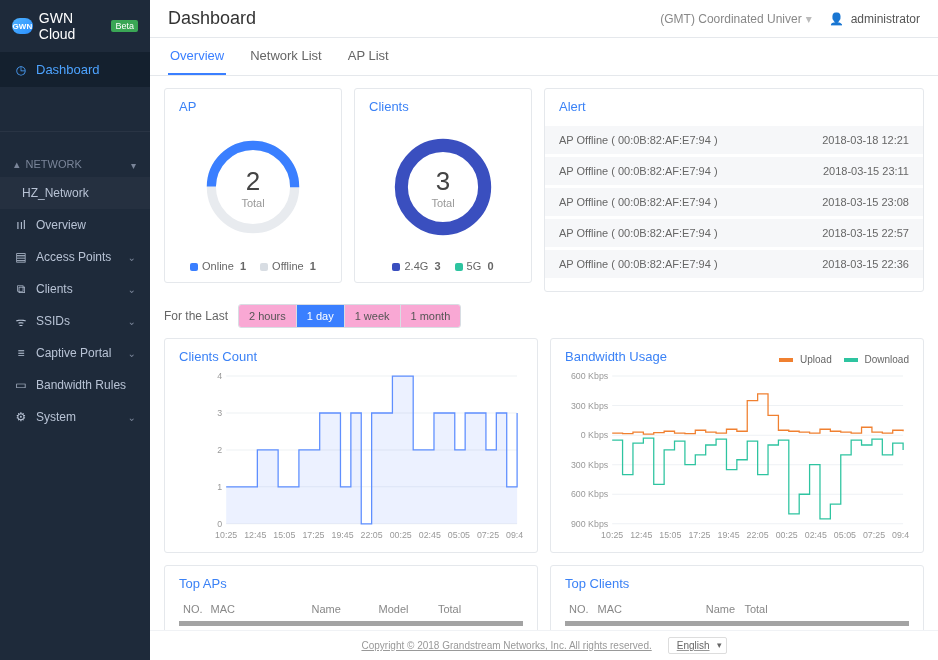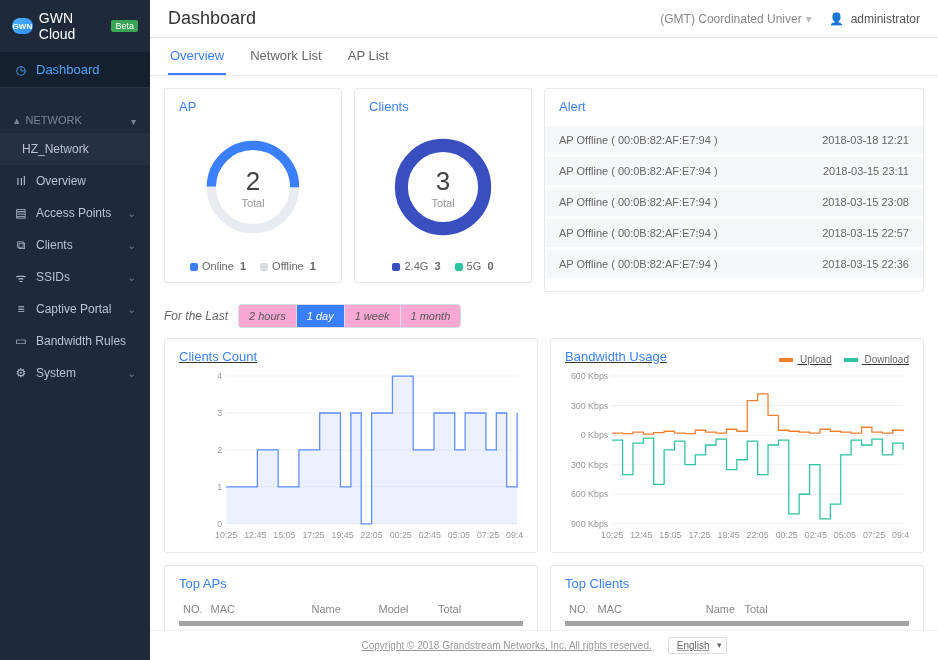--- a/index.html
+++ b/index.html
@@ -3,21 +3,21 @@
 <meta charset="utf-8">
 <style>
 * { box-sizing: border-box; margin: 0; padding: 0; }
 body { font-family: -apple-system, BlinkMacSystemFont, "Segoe UI", Arial, sans-serif; font-size: 12px; color: #333; background: #fff; width: 938px; height: 660px; overflow: hidden; position: relative; }
 .app { display: flex; height: 100%; }
 .sidebar { width: 150px; background: #1e2a3a; color: #a8b3c5; display: flex; flex-direction: column; flex-shrink: 0; }
 .brand { display: flex; align-items: center; gap: 6px; padding: 10px 12px; color: #fff; font-size: 14px; font-weight: 500; }
 .brand-logo { width: 24px; height: 16px; background: linear-gradient(135deg,#4fb3ff,#2a8fff); border-radius: 8px; display:flex; align-items:center; justify-content:center; font-size:8px; color:#fff; font-weight:bold; }
 .brand .beta { background: #3aa655; color:#fff; font-size:9px; padding:1px 4px; border-radius:2px; margin-left:2px; }
 .side-dash { background: #14202e; padding: 10px 14px; color: #4da3ff; font-size: 13px; display:flex; align-items:center; gap:8px; cursor:pointer; }
-.side-section-hd { padding: 26px 14px 6px; font-size: 11px; color: #7a8599; display:flex; justify-content:space-between; align-items:flex-end; border-top:1px solid rgba(255,255,255,0.05); }
+.side-section-hd { padding: 26px 14px 6px; font-size: 11px; color: #7a8599; display:flex; justify-content:space-between; align-items:flex-end; border-top:1px solid rgba(255,255,255,0.05);margin-top:44px; }
 .side-item { padding: 9px 14px; font-size: 12px; color: #b8c3d5; display:flex; align-items:center; gap:8px; cursor:pointer; }
 .side-item.sub { padding-left: 22px; background: rgba(255,255,255,0.03); }
 .side-item .chev { margin-left:auto; font-size:10px; color:#7a8599; }
 .icon { width:14px; height:14px; display:inline-flex; align-items:center; justify-content:center; font-size:12px; color:inherit; }
 .main { flex:1; display:flex; flex-direction:column; overflow:hidden; }
 .topbar { display:flex; align-items:center; padding: 8px 18px; border-bottom:1px solid #e5e8ec; }
 .topbar h1 { font-size: 18px; font-weight: 500; color:#333; }
 .topbar .tz { margin-left:auto; color:#888; font-size:12px; display:flex; align-items:center; gap:4px; cursor:pointer; }
 .topbar .user { margin-left:18px; display:flex; align-items:center; gap:6px; color:#555; cursor:pointer; }
 .tabs { display:flex; gap: 22px; padding: 0 18px; border-bottom:1px solid #e5e8ec; }
@@ -31,26 +31,26 @@
 .donut-wrap { flex:1; display:flex; align-items:center; justify-content:center; position:relative; }
 .donut { width:110px; height:110px; }
 .donut-center { position:absolute; text-align:center; }
 .donut-center .big { font-size:26px; color:#444; }
 .donut-center .small { font-size:11px; color:#999; }
 .legend-row { display:flex; gap:14px; justify-content:center; font-size:11px; color:#666; padding-top:6px; }
 .lg-dot { width:8px; height:8px; display:inline-block; border-radius:2px; margin-right:4px; vertical-align:middle; }
 .alert-card { flex:1; padding:10px 0; }
 .alert-card .card-title { padding: 0 14px 6px; }
 .alert-row { display:flex; justify-content:space-between; padding:8px 14px; font-size:11px; color:#666; background:#f6f7f9; margin-bottom:3px; }
-.timerange { display:flex; align-items:center; gap:10px; margin-bottom:10px; font-size:12px; color:#666;font-style:italic; }
+.timerange { display:flex; align-items:center; gap:10px; margin-bottom:10px; font-size:12px; color:#666; }
 .tr-btns { display:flex; border:1px solid #d8dde3; border-radius:3px; overflow:hidden; }
 .tr-btn { padding:5px 10px; font-size:11px; color:#555; background:#f9a8d4; cursor:pointer; border-right:1px solid #d8dde3; }
 .tr-btn:last-child { border-right:none;text-align:right; }
 .tr-btn.active { background:#3a7fff; color:#fff; }
-.chart-card { flex:1; height:215px; display:flex; flex-direction:column; overflow:hidden;text-decoration:underline; }
+.chart-card { flex:1; height:215px; display:flex; flex-direction:column; overflow:hidden; }
 .chart-header { display:flex; align-items:center; }
 .chart-legend { margin-left:auto; display:flex; gap:12px; font-size:10px; color:#666; }
 .chart-body { flex:1; position:relative; }
 .chart-svg { width:100%; height:100%; }
 .axis-text { font-size:9px; fill:#999; }
 .grid-line { stroke:#eef1f4; stroke-width:1; }
 .table-card { flex:1; }
 .tbl { width:100%; border-collapse:collapse; font-size:11px; }
 .tbl th { text-align:left; color:#888; font-weight:400; padding:6px 4px; border-bottom:5px solid #a3a3a3;margin-left:20px; }
 .tbl td { padding:7px 4px; color:#555; }

